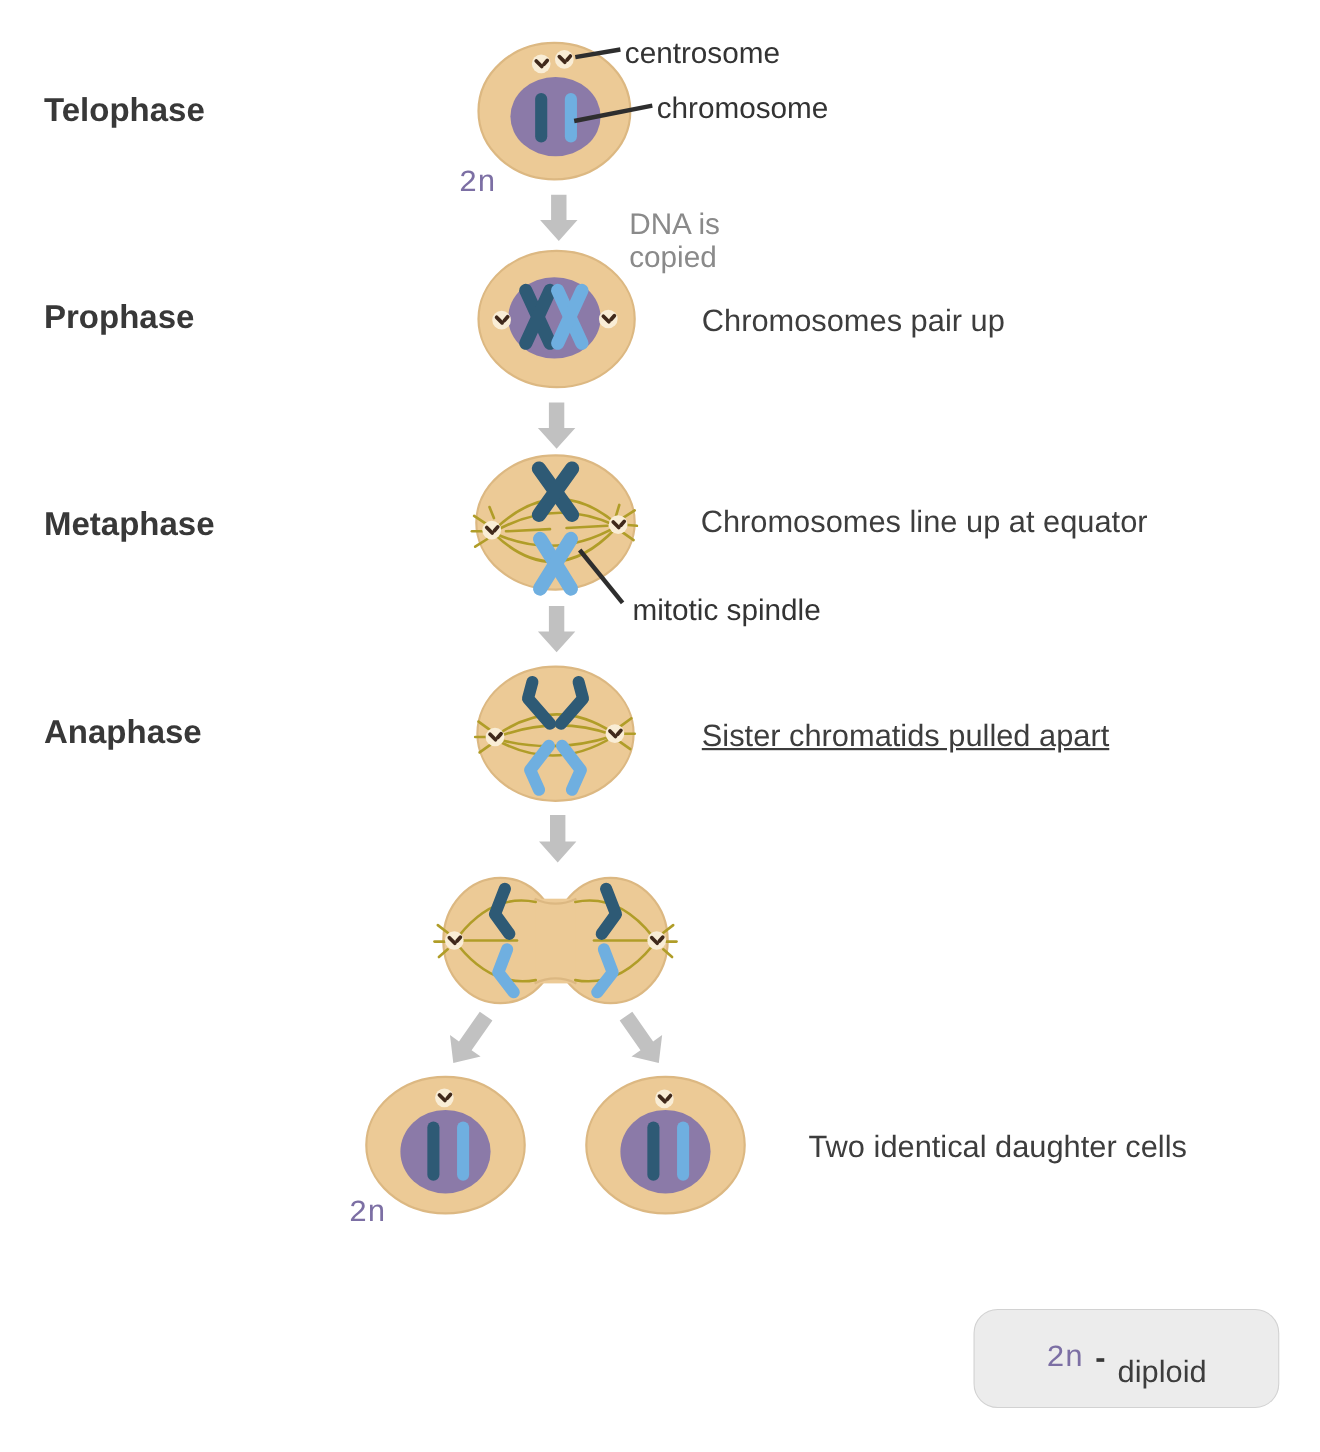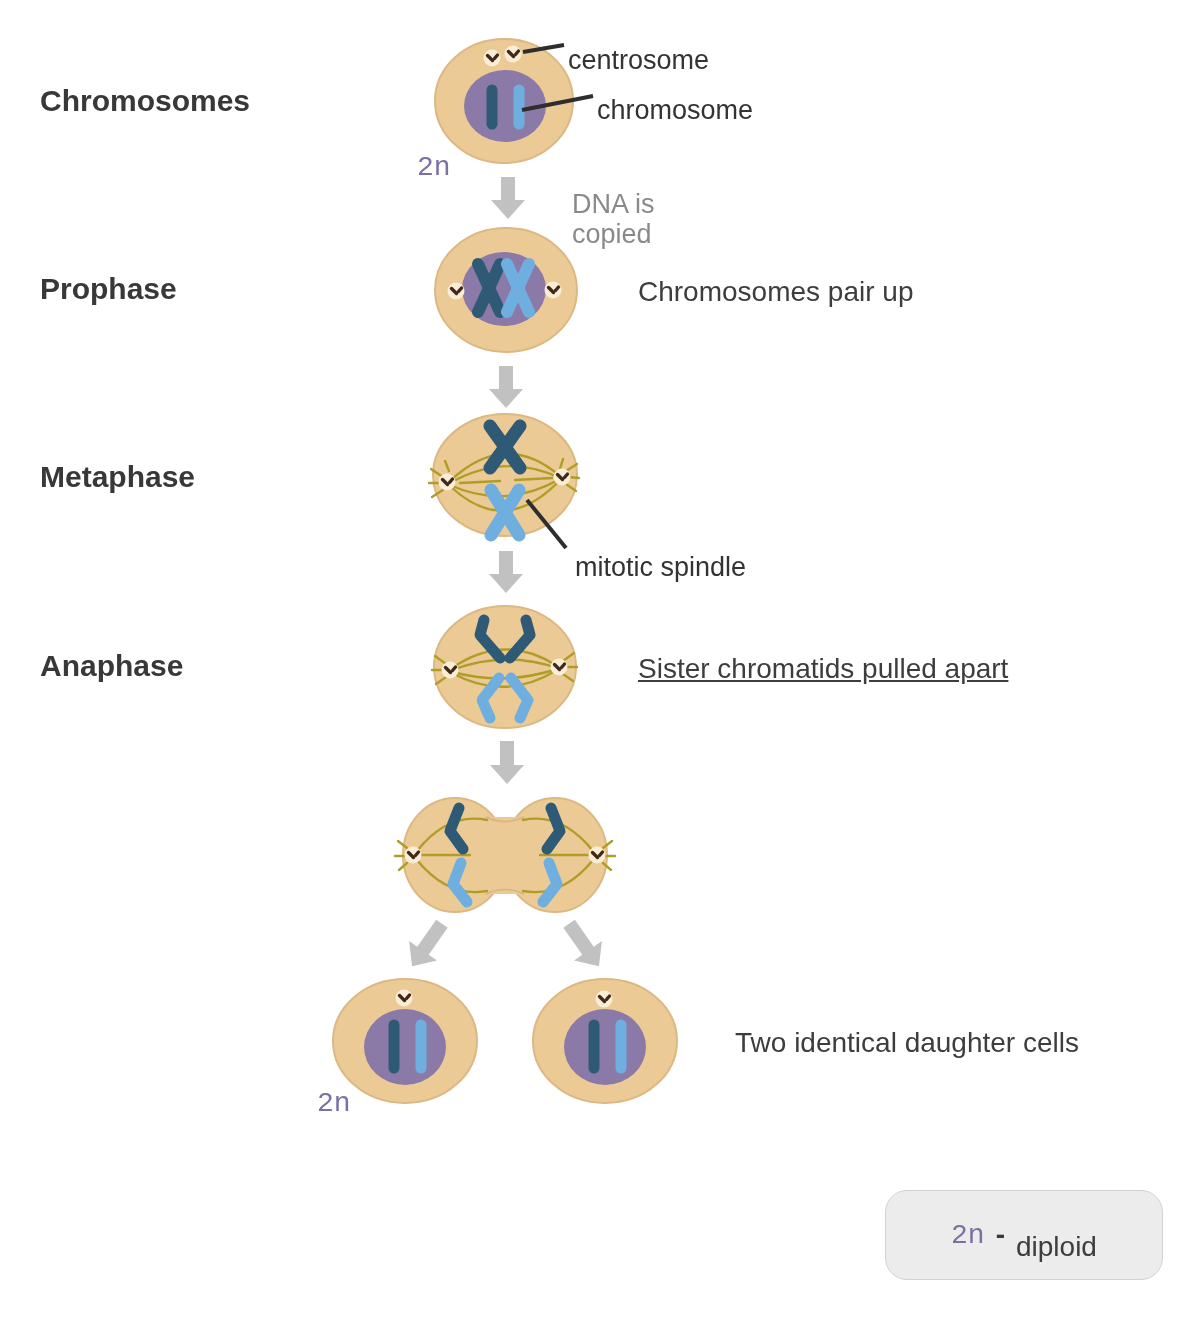--- a/index.html
+++ b/index.html
@@ -20,21 +20,21 @@
   .sp         { stroke:var(--spindle,#b09d28); fill:none; stroke-width:2.4; stroke-linecap:round; }
   .cen        { fill:var(--centrosome-fill,#f9edd6); }
   .ci         { stroke:var(--centriole,#40291b); stroke-width:3.4; stroke-linecap:round; fill:none; }
   .arrow      { fill:var(--arrow,#c1c1c1); }
   .ptr        { stroke:var(--pointer-line,#2e2e2e); stroke-width:4; fill:none; }
 
   
   .txt  { position:absolute; white-space:nowrap; line-height:1.18; }
   .stage-label { font-weight:700; font-size:30px; color:var(--stage-label,#383838); line-height:34px; }
   .desc { font-size:28px; color:var(--description-text,#3d3d3d);text-align:center; }
-  .anno { font-size:27px; color:var(--annotation-text,#333333);margin-top:12px; }
+  .anno { font-size:27px; color:var(--annotation-text,#333333); }
   .muted{ font-size:27px; color:var(--muted-text,#8a8a8a); line-height:30px; }
   .ploidy { font-size:28px; color:var(--ploidy-text,#7c6fa4);font-family:Liberation Mono, monospace; }
   .legend {
     position:absolute; left:885px; top:1190px; width:276px; height:88px;
     background:var(--legend-bg,#ececec); border:1.5px solid var(--legend-border,#d2d2d2);
     border-radius:22px; display:flex; align-items:center; justify-content:center;
     gap:11px; font-size:28px;
   }
   .legend-sep  { color:var(--stage-label,#383838); font-weight:700; }
   .legend-term { color:var(--description-text,#3d3d3d);margin-top:23px; }
@@ -178,36 +178,37 @@
     </g>
     <g>
       <ellipse class="cell" cx="605" cy="1041" rx="72" ry="62"></ellipse>
       <ellipse class="nucleus" cx="605" cy="1047" rx="41" ry="38"></ellipse>
       <line class="cd w11" x1="594" y1="1025" x2="594" y2="1068"></line>
       <line class="cl w11" x1="621" y1="1025" x2="621" y2="1068"></line>
       <use href="#centro" transform="translate(604,999)"></use>
     </g>
   </svg>
 
-  <div class="txt stage-label" style="left:40px; top:84px;">Chromosomes</div>
+  <div class="txt stage-label" style="left:40px; top:84px;">Telophase</div>
   <div class="txt stage-label" style="left:40px; top:272px;">Prophase</div>
   <div class="txt stage-label" style="left:40px; top:460px;">Metaphase</div>
   <div class="txt stage-label" style="left:40px; top:649px;">Anaphase</div>
 
   <div class="txt anno" style="left:568px; top:33px;">centrosome</div>
   <div class="txt anno" style="left:597px; top:83px;">chromosome</div>
   <div class="txt ploidy" style="left:417px; top:151px;">2n</div>
   <div class="txt muted" style="left:572px; top:169px;margin-top:20px;">
     <span>DNA is</span><br>
     <span>copied</span>
   </div>
   <div class="txt anno" style="left:575px; top:540px;">mitotic spindle</div>
   <div class="txt ploidy" style="left:317px; top:1087px;">2n</div>
 
   <div class="txt desc" style="left:638px; top:275px;">Chromosomes pair up</div>
+  <div class="txt desc" style="left:637px; top:458px;">Chromosomes line up at equator</div>
   <div class="txt desc" style="left:638px; top:652px;text-decoration:underline;">Sister chromatids pulled apart</div>
   <div class="txt desc" style="left:735px; top:1026px;">Two identical daughter cells</div>
 
   <div class="legend">
     <span class="ploidy">2n</span>
     <span class="legend-sep">-</span>
     <span class="legend-term">diploid</span>
   </div>
 
 </div>

